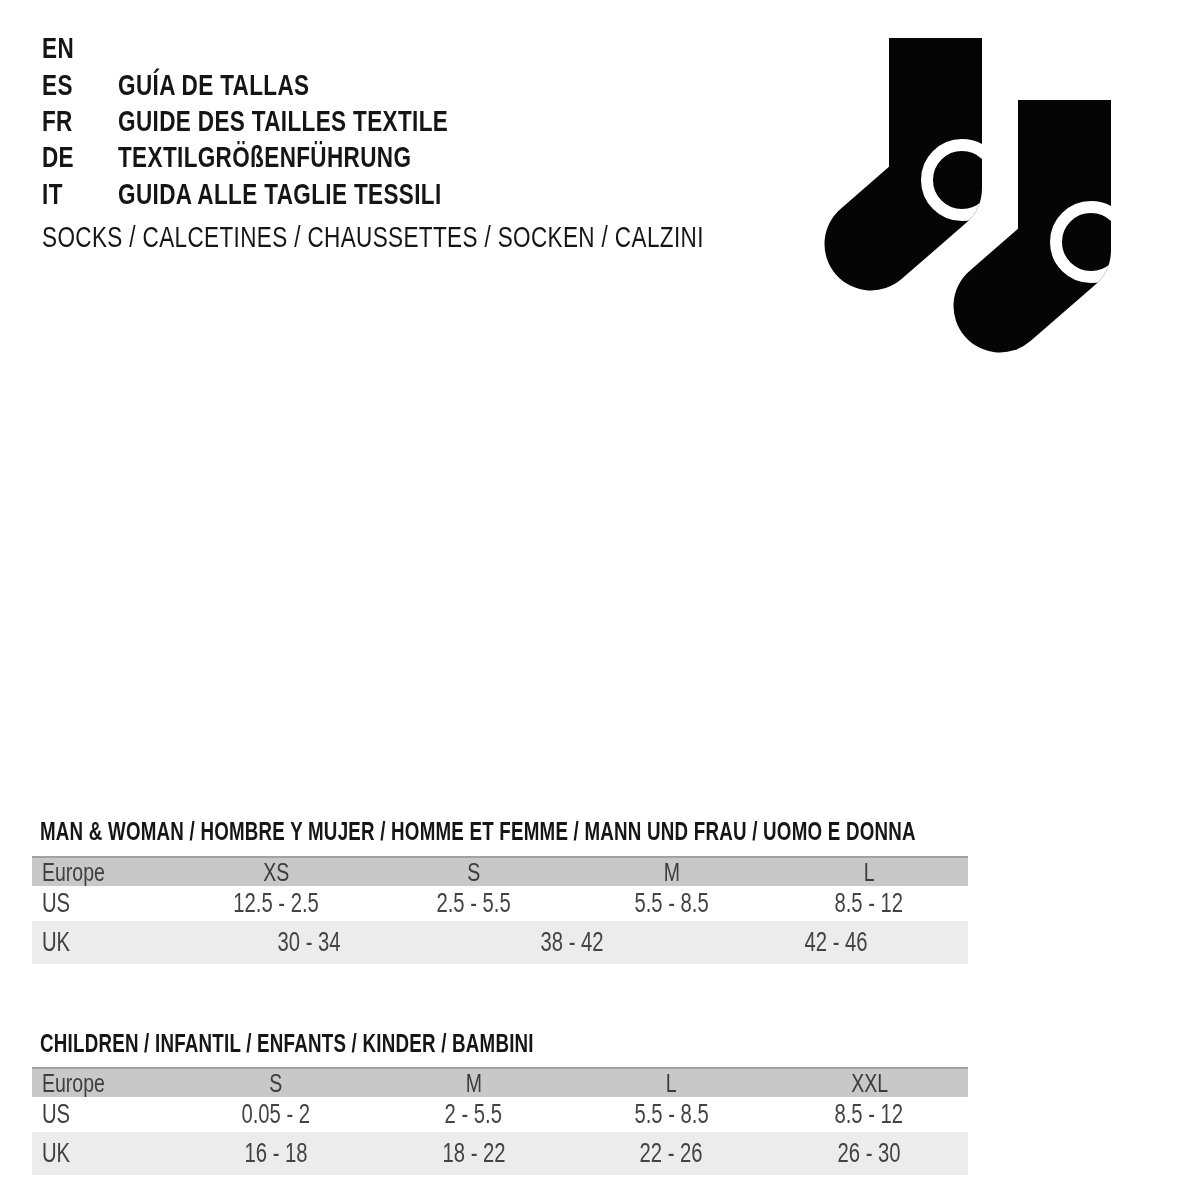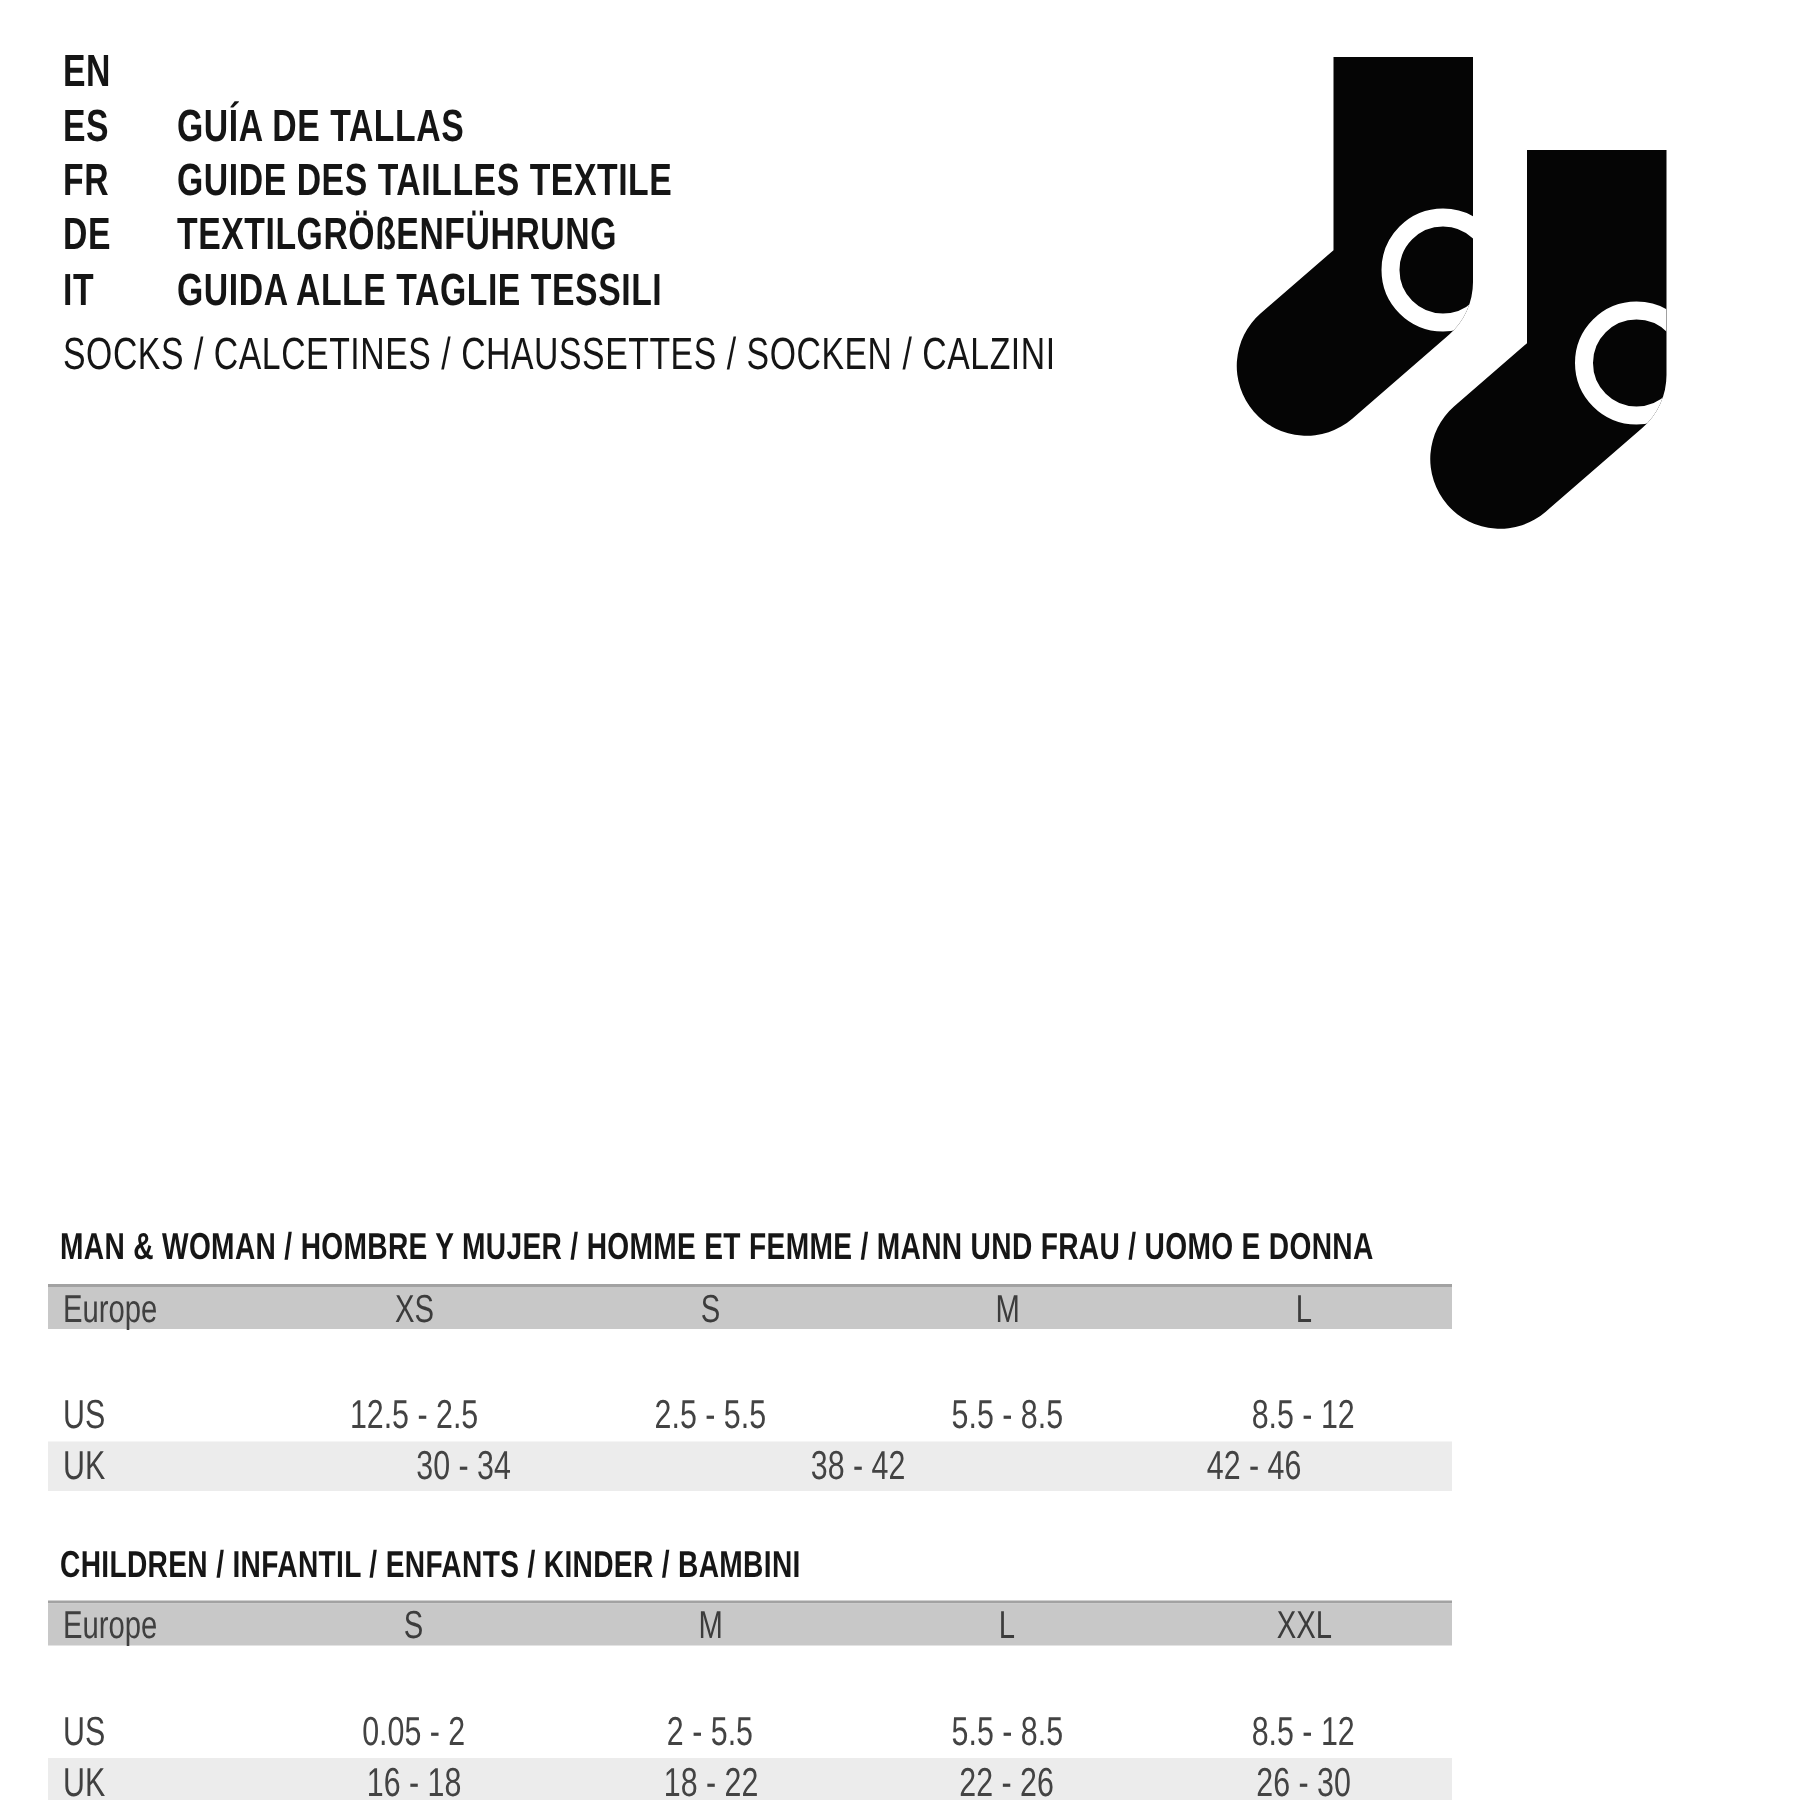--- a/index.html
+++ b/index.html
@@ -42,22 +42,22 @@
 
   .size-table {
     position:absolute; left:32px; width:936px;
     border-top:2px solid #a2a2a2;
   }
   .table-1 { top:856px; }
   .table-2 { top:1067px; }
 
   .trow { display:flex; width:100%; }
   .thead   { height:28px; background:#c8c8c8; color:#3c3c3c; font-size:26px; }
-  .row-us  { height:35px; background:#ffffff; color:#434343; font-size:27px;margin-top:40px; }
-  .row-uk  { height:33px; background:#ececec; color:#434343; font-size:27px; }
+  .row-us  { height:35px; background:#ffffff; color:#434343; font-size:27px; }
+  .row-uk  { height:43px; background:#ececec; color:#434343; font-size:27px; }
 
   .cell {
     display:flex; align-items:center; justify-content:center;
     overflow:visible;
   }
   .cell.label {
     flex:0 0 145px; justify-content:flex-start; padding-left:10px;
     box-sizing:border-box; color:#404040;
   }
   .cell.data { flex:1 1 0; }

